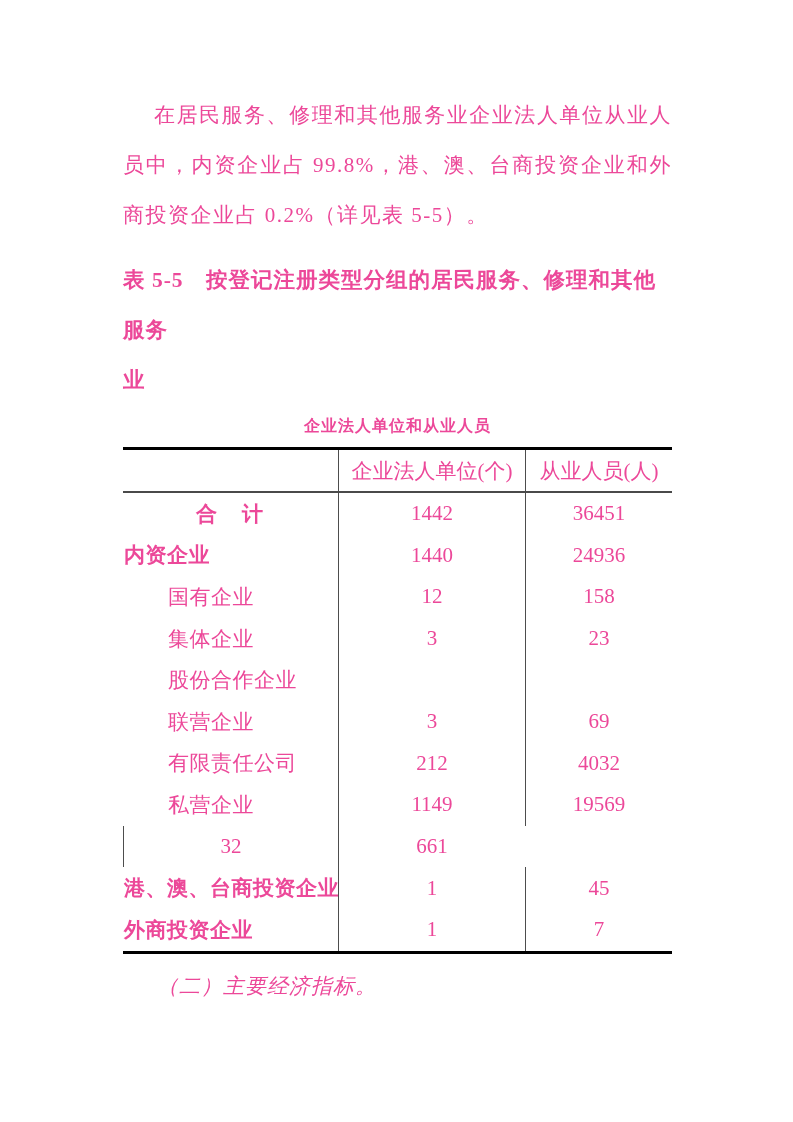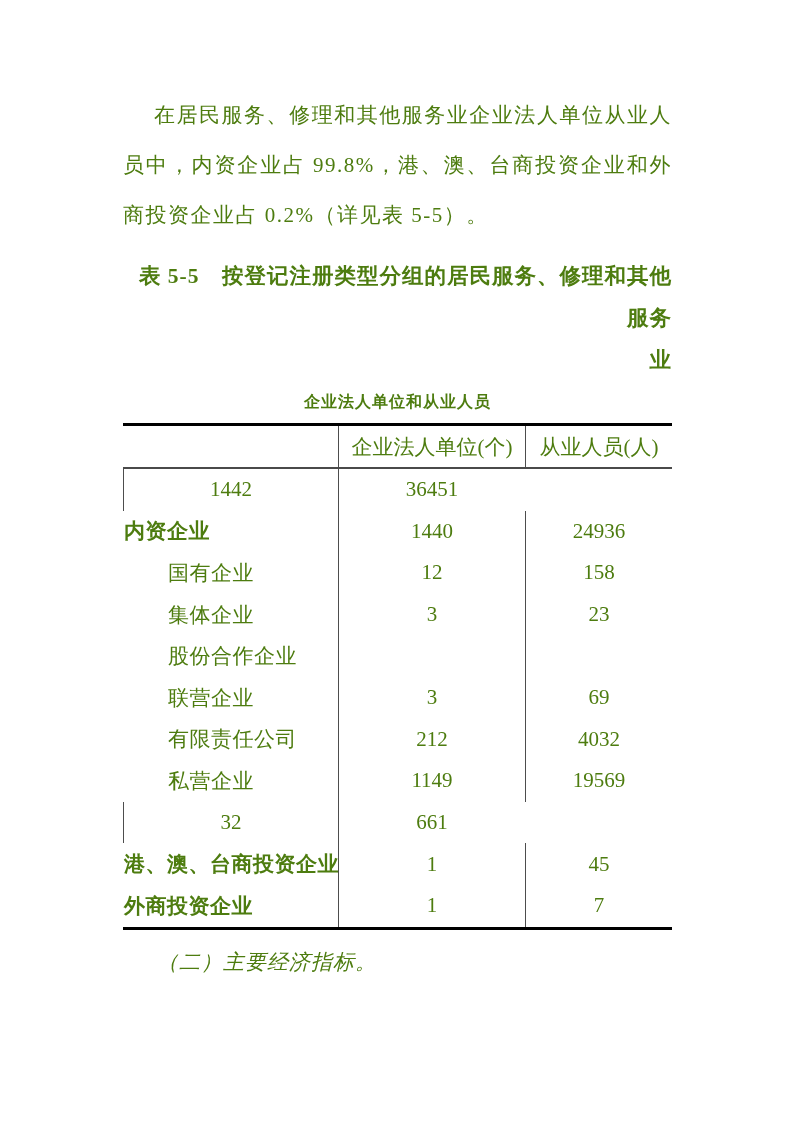--- a/index.html
+++ b/index.html
@@ -3,21 +3,21 @@
 <meta charset="utf-8">
 <style>
   html, body { margin: 0; padding: 0; background: #e8e8e8; }
   .page {
     position: relative;
     width: 793px;
     height: 1122px;
     margin: 0 auto;
     background: #ffffff;
     font-family: "Liberation Serif", "DejaVu Serif", serif;
-    color: #4d7c0f;
+    color: #ec4899;
     overflow: hidden;
   }
   .content {
     position: absolute;
     left: 123px;
     top: 0;
     width: 549px;
   }
   .intro {
     margin: 0;
@@ -25,22 +25,22 @@
     font-size: 21px;
     line-height: 50px;
     letter-spacing: 1.5px;
     text-align: justify;
     text-indent: 31px;
   }
   .table-title {
     margin-top: 15px;
     font-weight: bold;
     font-size: 21.5px;
-    line-height: 42px;
-    text-align: right;
+    line-height: 50px;
+    text-align: left;
     letter-spacing: 1px;
   }
   .table-subtitle {
     font-weight: bold;
     font-size: 16px;
     line-height: 42px;
     text-align: center;
     letter-spacing: 1px;
   }
   .stat-table {
@@ -93,20 +93,21 @@
     <div class="table-subtitle">企业法人单位和从业人员</div>
 
     <div class="stat-table">
       <div class="tr head">
         <div class="td c1"></div>
         <div class="td c2">企业法人单位(个)</div>
         <div class="td c3">从业人员(人)</div>
       </div>
 
       <div class="tr">
+        <div class="td c1 label-total">合　计</div>
         <div class="td c2">1442</div>
         <div class="td c3">36451</div>
       </div>
       <div class="tr">
         <div class="td c1 label-group">内资企业</div>
         <div class="td c2">1440</div>
         <div class="td c3">24936</div>
       </div>
       <div class="tr">
         <div class="td c1 label-sub">国有企业</div>

